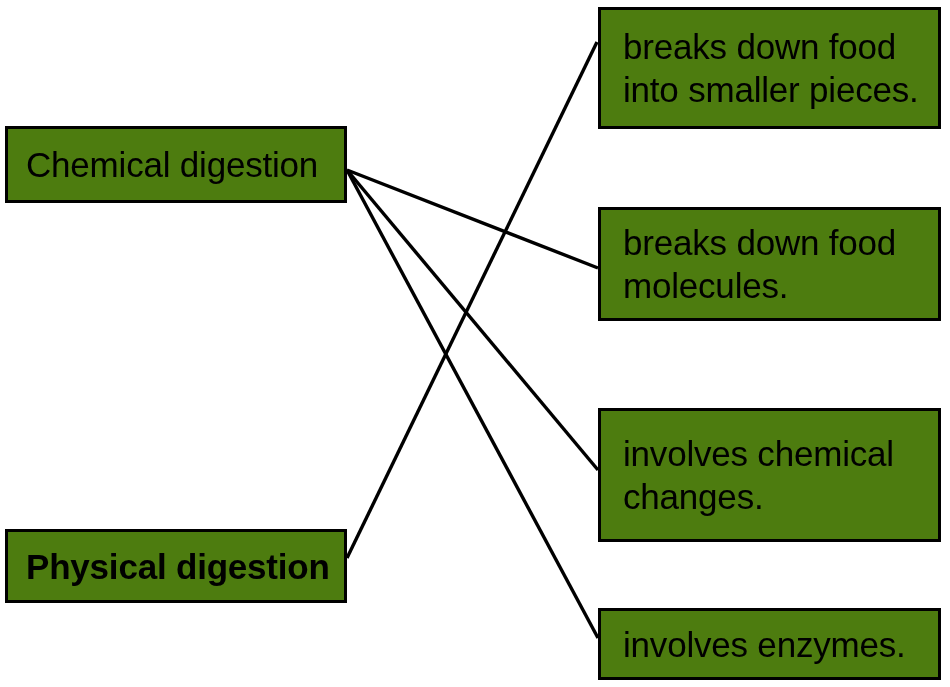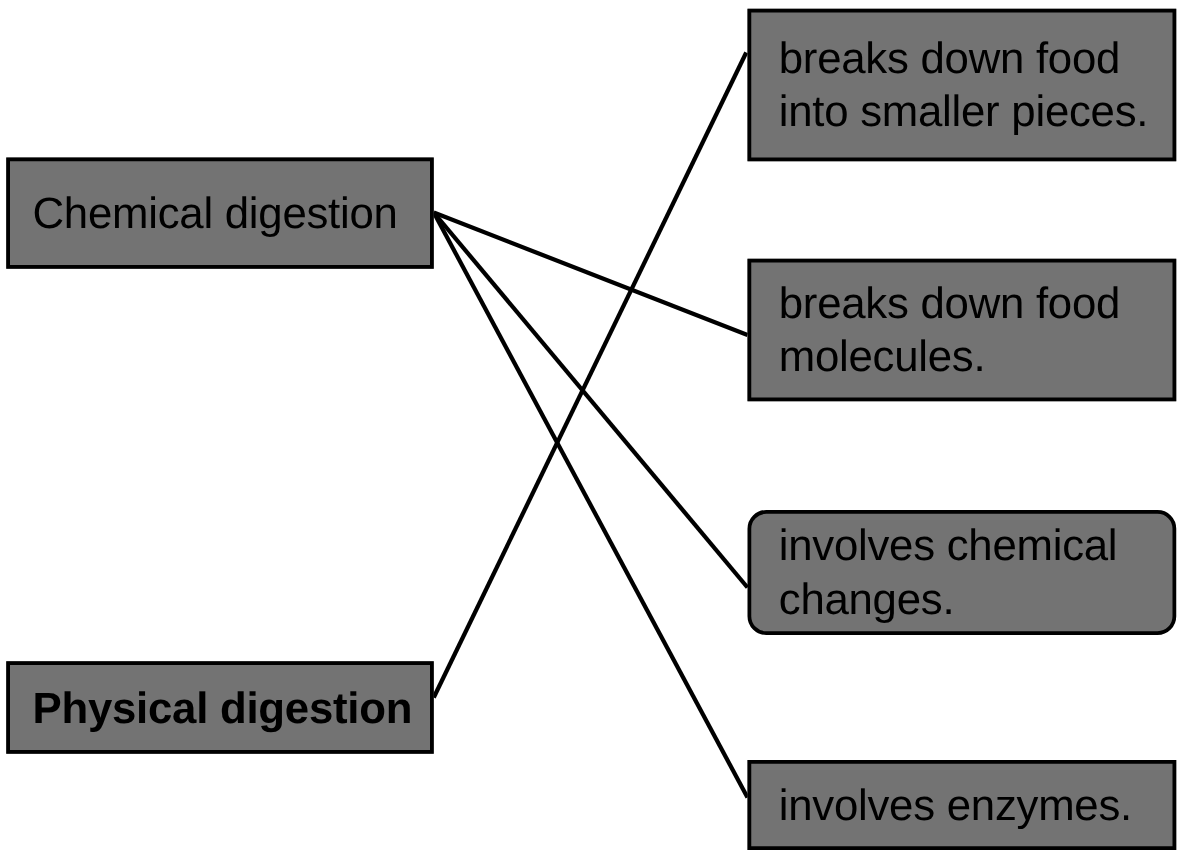--- a/index.html
+++ b/index.html
@@ -24,43 +24,43 @@
     left: 0;
     top: 0;
     width: 950px;
     height: 687px;
     pointer-events: none;
   }
   .node-box {
     position: absolute;
     box-sizing: border-box;
     border: 3px solid #000000;
-    background: #737373;
+    background: #4d7c0f;
     display: flex;
     align-items: center;
     justify-content: flex-start;
   }
   .node-label {
     font-size: 35px;
     line-height: 43px;
     color: #000000;
     white-space: pre-line;
     letter-spacing: -0.2px;
     padding-left: 18px;
     padding-right: 6px;
   }
   
   .left-node  { left: 5px; width: 342px; }
-  #node-chemical  { top: 126px; height: 89px; }
+  #node-chemical  { top: 126px; height: 77px; }
   #node-physical  { top: 529px; height: 74px; font-weight: bold; }
   
   .right-node { left: 598px; width: 343px; }
   #node-desc-0 { top: 7px;   height: 122px; }
   #node-desc-1 { top: 207px; height: 114px; }
-  #node-desc-2 { top: 408px; height: 100px; border-radius: 15px; }
+  #node-desc-2 { top: 408px; height: 134px; }
   #node-desc-3 { top: 608px; height: 72px; }
   #node-desc-0 .node-label,
   #node-desc-1 .node-label,
   #node-desc-2 .node-label,
   #node-desc-3 .node-label { padding-left: 22px; }
 </style>
 </head>
 <body>
 
 <div id="canvas">

